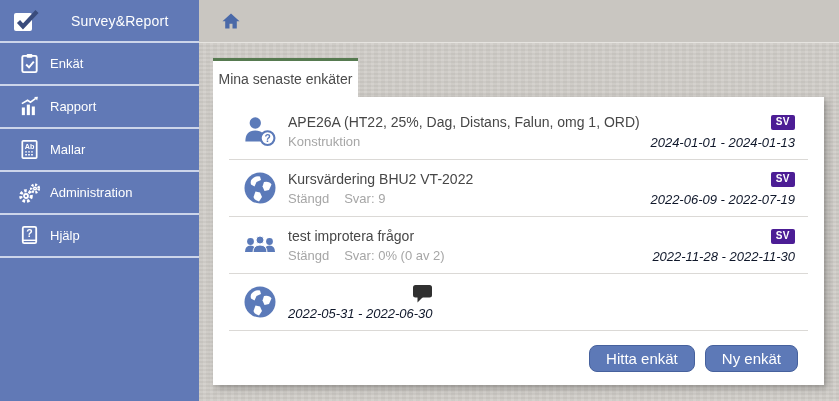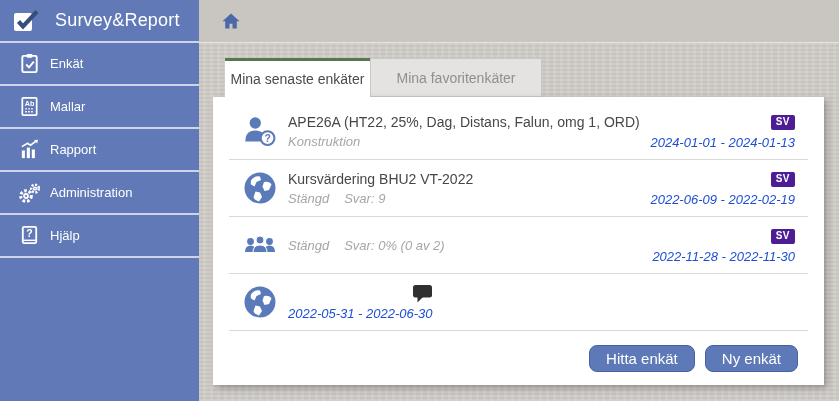--- a/index.html
+++ b/index.html
@@ -8,51 +8,51 @@
     background-color:#d1cec9;
     background-image:
       repeating-linear-gradient(0deg, rgba(255,255,255,.05) 0 2px, rgba(0,0,0,.03) 2px 4px),
       repeating-linear-gradient(90deg, rgba(255,255,255,.04) 0 3px, rgba(0,0,0,.025) 3px 7px);
   }
 
   
   .sidebar{position:absolute;left:0;top:0;width:199px;height:401px;background:#6179b6;z-index:3;}
   .side-header{height:41px;border-bottom:2px solid #ccd5ea;display:flex;align-items:center;
     padding-left:12px;color:#fff;cursor:pointer;}
-  .side-header .app-title{font-size:18px;margin-left:16px;letter-spacing:.2px;}
+  .side-header .app-title{font-size:14px;margin-left:32px;letter-spacing:.2px;}
   .nav-item{height:41px;border-bottom:2px solid #ccd5ea;display:flex;align-items:center;
     padding-left:16px;color:#fff;cursor:pointer;}
   .nav-item .nav-ic{width:26px;display:flex;justify-content:center;}
   .nav-label{font-size:13px;margin-left:8px;}
 
   
   .topbar{position:absolute;left:199px;top:0;width:640px;height:43px;background:#c9c6c1;
     border-bottom:1px solid #e6e4e0;display:flex;align-items:center;padding-left:23px;box-sizing:border-box;}
   .home-btn{cursor:pointer;display:flex;}
 
   
   .panel{position:absolute;left:213px;top:58px;width:611px;z-index:2;}
-  .tabs{display:flex;height:39px;margin-left:12px;}
+  .tabs{display:flex;height:39px;}
   .tab{display:flex;align-items:center;justify-content:center;font-size:14px;cursor:pointer;box-sizing:border-box;}
   .tab.active{width:145px;background:#fff;border-top:3px solid #567a50;color:#4b4b4b;position:relative;z-index:2;}
   .tab.inactive{width:172px;background:#e4e3e1;border:1px solid #c9c7c4;color:#8f8f8f;}
   .panel-body{background:#fff;height:288px;box-shadow:3px 3px 7px rgba(0,0,0,.28);position:relative;}
 
   .survey-list{margin:0 16px;padding-top:6px;}
   .row{display:flex;align-items:center;height:57px;border-bottom:1px solid #dbd9d6;
     padding:0 13px 0 14px;box-sizing:border-box;cursor:pointer;}
   .row-ic{width:34px;height:36px;flex:none;margin-right:11px;display:flex;align-items:center;}
   .row-main{flex:1;min-width:0;}
   .row-title{font-size:14px;color:#474747;margin-bottom:4px;white-space:nowrap;}
-  .row-sub{font-size:13px;font-style:italic;color:#a6a6a6;display:flex;gap:15px;}
+  .row-sub{font-size:13px;color:#a6a6a6;display:flex;gap:15px;}
   .row-right{text-align:right;flex:none;}
   .badge-line{height:19px;margin-bottom:3px;display:flex;justify-content:flex-end;align-items:center;}
   .sv-badge{display:inline-block;background:#4c1d95;color:#fff;font-size:10px;font-weight:bold;
     padding:2px 5px 3px;border-radius:2px;letter-spacing:.5px;line-height:1;}
-  .row-dates{font-size:13px;font-style:italic;color:#1d4ed8;white-space:nowrap;}
+  .row-dates{font-size:13px;font-style:italic;color:#0f172a;white-space:nowrap;}
 
   .actions{display:flex;justify-content:flex-end;gap:10px;padding:14px 26px 0 0;}
   .btn{background:#5d79b7;border:1px solid #46619d;color:#fff;font-size:15px;
     font-family:inherit;height:27px;padding:0 16px;border-radius:8px;cursor:pointer;}
 </style>
 </head>
 <body>
 
 <div class="screen">
 
@@ -84,49 +84,49 @@
       </svg>
     </span>
 
     <span class="nav-label">Enkät</span>
   </div>
 
   <div class="nav-item">
 
     <span class="nav-ic">
       <svg width="23" height="23" viewBox="0 0 24 24">
-        <rect x="4.5" y="3" width="15" height="18" rx="1" fill="none" stroke="#fff" stroke-width="1.8"></rect>
-        <text x="12" y="11" text-anchor="middle" font-size="7.5" font-weight="bold" fill="#fff" font-family="Liberation Sans, sans-serif">Ab</text>
-        <path d="M7.5 14.5 h9 M7.5 17.5 h9" stroke="#fff" stroke-width="1.4" stroke-dasharray="1.8 1.3"></path>
-      </svg>
-    </span>
-
-    <span class="nav-label">Mallar</span>
-  </div>
-
-  <div class="nav-item">
-
-    <span class="nav-ic">
-      <svg width="23" height="23" viewBox="0 0 24 24">
         <g fill="#fff">
           <rect x="4" y="13" width="3.2" height="8"></rect>
           <rect x="9.2" y="10" width="3.2" height="11"></rect>
           <rect x="14.4" y="12" width="3.2" height="9"></rect>
         </g>
         <path d="M4 9 L10 5.5 L13 7.5 L18.5 3.5" stroke="#fff" stroke-width="1.8" fill="none"></path>
         <path d="M16.8 2.2 l4 -0.4 -0.8 4 z" fill="#fff"></path>
       </svg>
     </span>
 
     <span class="nav-label">Rapport</span>
   </div>
 
   <div class="nav-item">
 
     <span class="nav-ic">
+      <svg width="23" height="23" viewBox="0 0 24 24">
+        <rect x="4.5" y="3" width="15" height="18" rx="1" fill="none" stroke="#fff" stroke-width="1.8"></rect>
+        <text x="12" y="11" text-anchor="middle" font-size="7.5" font-weight="bold" fill="#fff" font-family="Liberation Sans, sans-serif">Ab</text>
+        <path d="M7.5 14.5 h9 M7.5 17.5 h9" stroke="#fff" stroke-width="1.4" stroke-dasharray="1.8 1.3"></path>
+      </svg>
+    </span>
+
+    <span class="nav-label">Mallar</span>
+  </div>
+
+  <div class="nav-item">
+
+    <span class="nav-ic">
       <svg width="24" height="24" viewBox="0 0 24 24">
         <g fill="none" stroke="#fff">
           <circle cx="9" cy="15" r="5.3" stroke-width="3" stroke-dasharray="2.6 1.9"></circle>
           <circle cx="9" cy="15" r="2" stroke-width="1.8"></circle>
           <circle cx="18" cy="7.5" r="3.8" stroke-width="2.6" stroke-dasharray="2 1.5"></circle>
           <circle cx="18" cy="7.5" r="1.3" stroke-width="1.5"></circle>
         </g>
       </svg>
     </span>
 
@@ -146,23 +146,20 @@
   </div>
 </nav>
   </div>
 
   <div class="panel">
     <div class="tabs">
   <div class="tab active">
     <span>Mina senaste enkäter</span>
   </div>
 
-  <div class="tab inactive">
-    <span>Mina favoritenkäter</span>
-  </div>
 </div>
     <div class="panel-body">
       <div class="survey-list">
   <div class="row">
     <span class="row-ic">
       <svg width="36" height="36" viewBox="0 0 36 36">
         <circle cx="13" cy="9.5" r="6" fill="#5b7ab9"></circle>
         <path d="M2.5 29 q0 -11.5 10.5 -11.5 q10.5 0 10.5 11.5 z" fill="#5b7ab9"></path>
         <circle cx="26" cy="25.5" r="7.3" fill="#fff" stroke="#5b7ab9" stroke-width="2.2"></circle>
         <text x="26" y="29.6" text-anchor="middle" font-size="11" font-weight="bold" fill="#5b7ab9" font-family="Liberation Sans, sans-serif">?</text>
@@ -201,39 +198,40 @@
       <div class="row-sub">
         <span>Stängd</span>
         <span>Svar: 9</span>
       </div>
     </span>
     <span class="row-right">
       <div class="badge-line">
         <span class="sv-badge">SV</span>
 
       </div>
-      <div class="row-dates">2022-06-09 - 2022-02-19</div>
+      <div class="row-dates">2022-06-09 - 2022-07-19</div>
     </span>
   </div>
 
   <div class="row">
 
     <span class="row-ic">
       <svg width="34" height="34" viewBox="0 0 34 34">
         <g fill="#5b7ab9">
           <circle cx="7.5" cy="13.5" r="3.4"></circle>
                   <path d="M2 24 q0 -6.5 5.5 -6.5 t5.5 6.5 z"></path>
           <circle cx="26.5" cy="13.5" r="3.4"></circle>
                   <path d="M21 24 q0 -6.5 5.5 -6.5 t5.5 6.5 z"></path>
           <circle cx="17" cy="12" r="4" stroke="#fff" stroke-width="1"></circle>
           <path d="M10 24.5 q0 -7.5 7 -7.5 t7 7.5 z" stroke="#fff" stroke-width="1"></path>
         </g>
       </svg>
     </span>
     <span class="row-main">
+      <div class="row-title">test improtera frågor</div>
       <div class="row-sub">
         <span>Stängd</span>
         <span>Svar: 0% (0 av 2)</span>
       </div>
     </span>
     <span class="row-right">
       <div class="badge-line">
         <span class="sv-badge">SV</span>
 
       </div>

